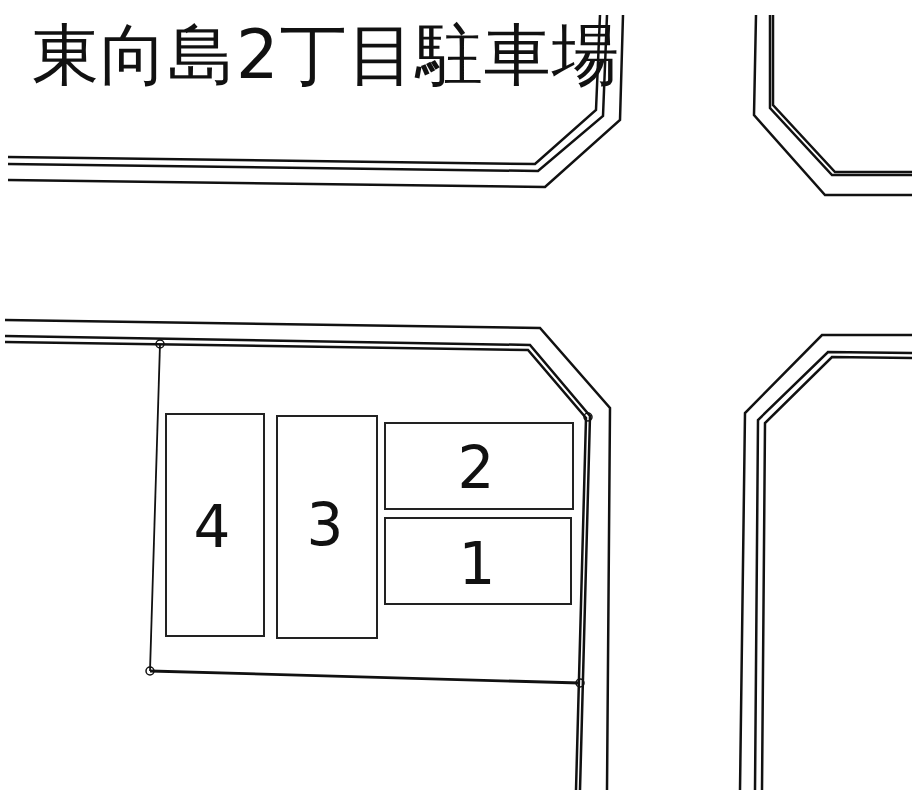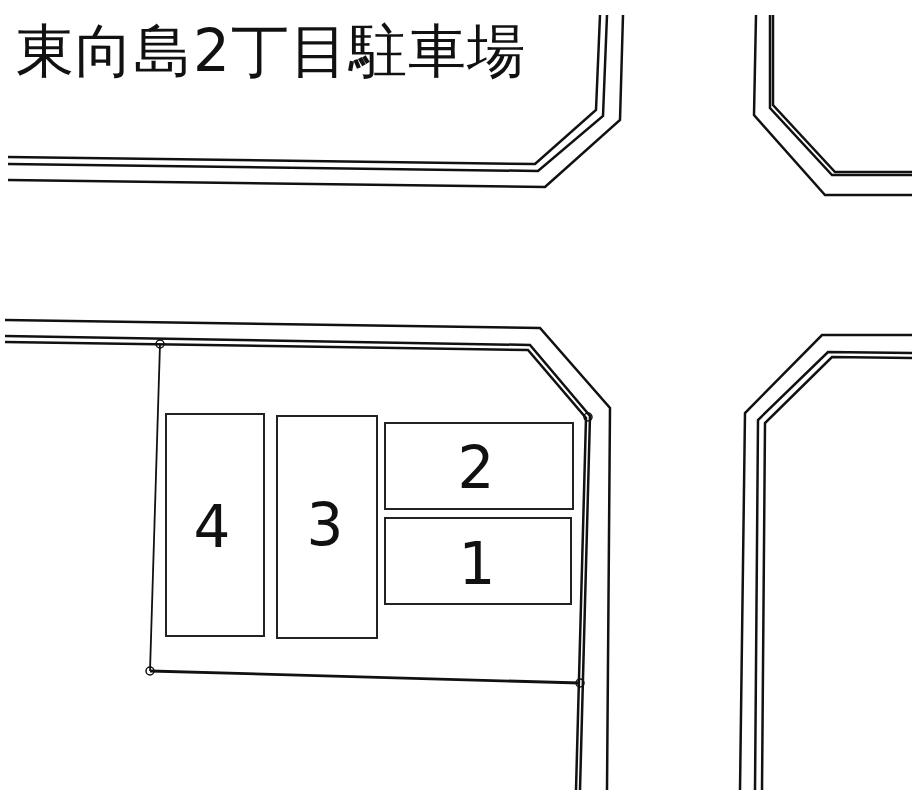--- a/index.html
+++ b/index.html
@@ -1,17 +1,17 @@
 <!DOCTYPE html>
 <html><head>
 <meta charset="utf-8">
 <style>
   html, body { margin:0; padding:0; background:#ffffff; }
   body { width:912px; height:809px; position:relative; overflow:hidden; font-family:"DejaVu Sans", sans-serif; }
-  .title { position:absolute; left:16px; top:22px; font-size:58px; color:#111; letter-spacing:1px; line-height:1; white-space:nowrap; }
+  .title { position:absolute; left:32px; top:22px; font-size:67px; color:#111; letter-spacing:1px; line-height:1; white-space:nowrap; }
   svg { position:absolute; left:0; top:0; }
   .num { position:absolute; font-size:58px; color:#111; line-height:1; transform:translate(-50%,-50%); }
 </style>
 </head>
 <body>
 
 <div class="title">東向島2丁目駐車場</div>
 
 <svg width="912" height="809" viewBox="0 0 912 809">
   <g fill="none" stroke="#111" stroke-width="2.5">

